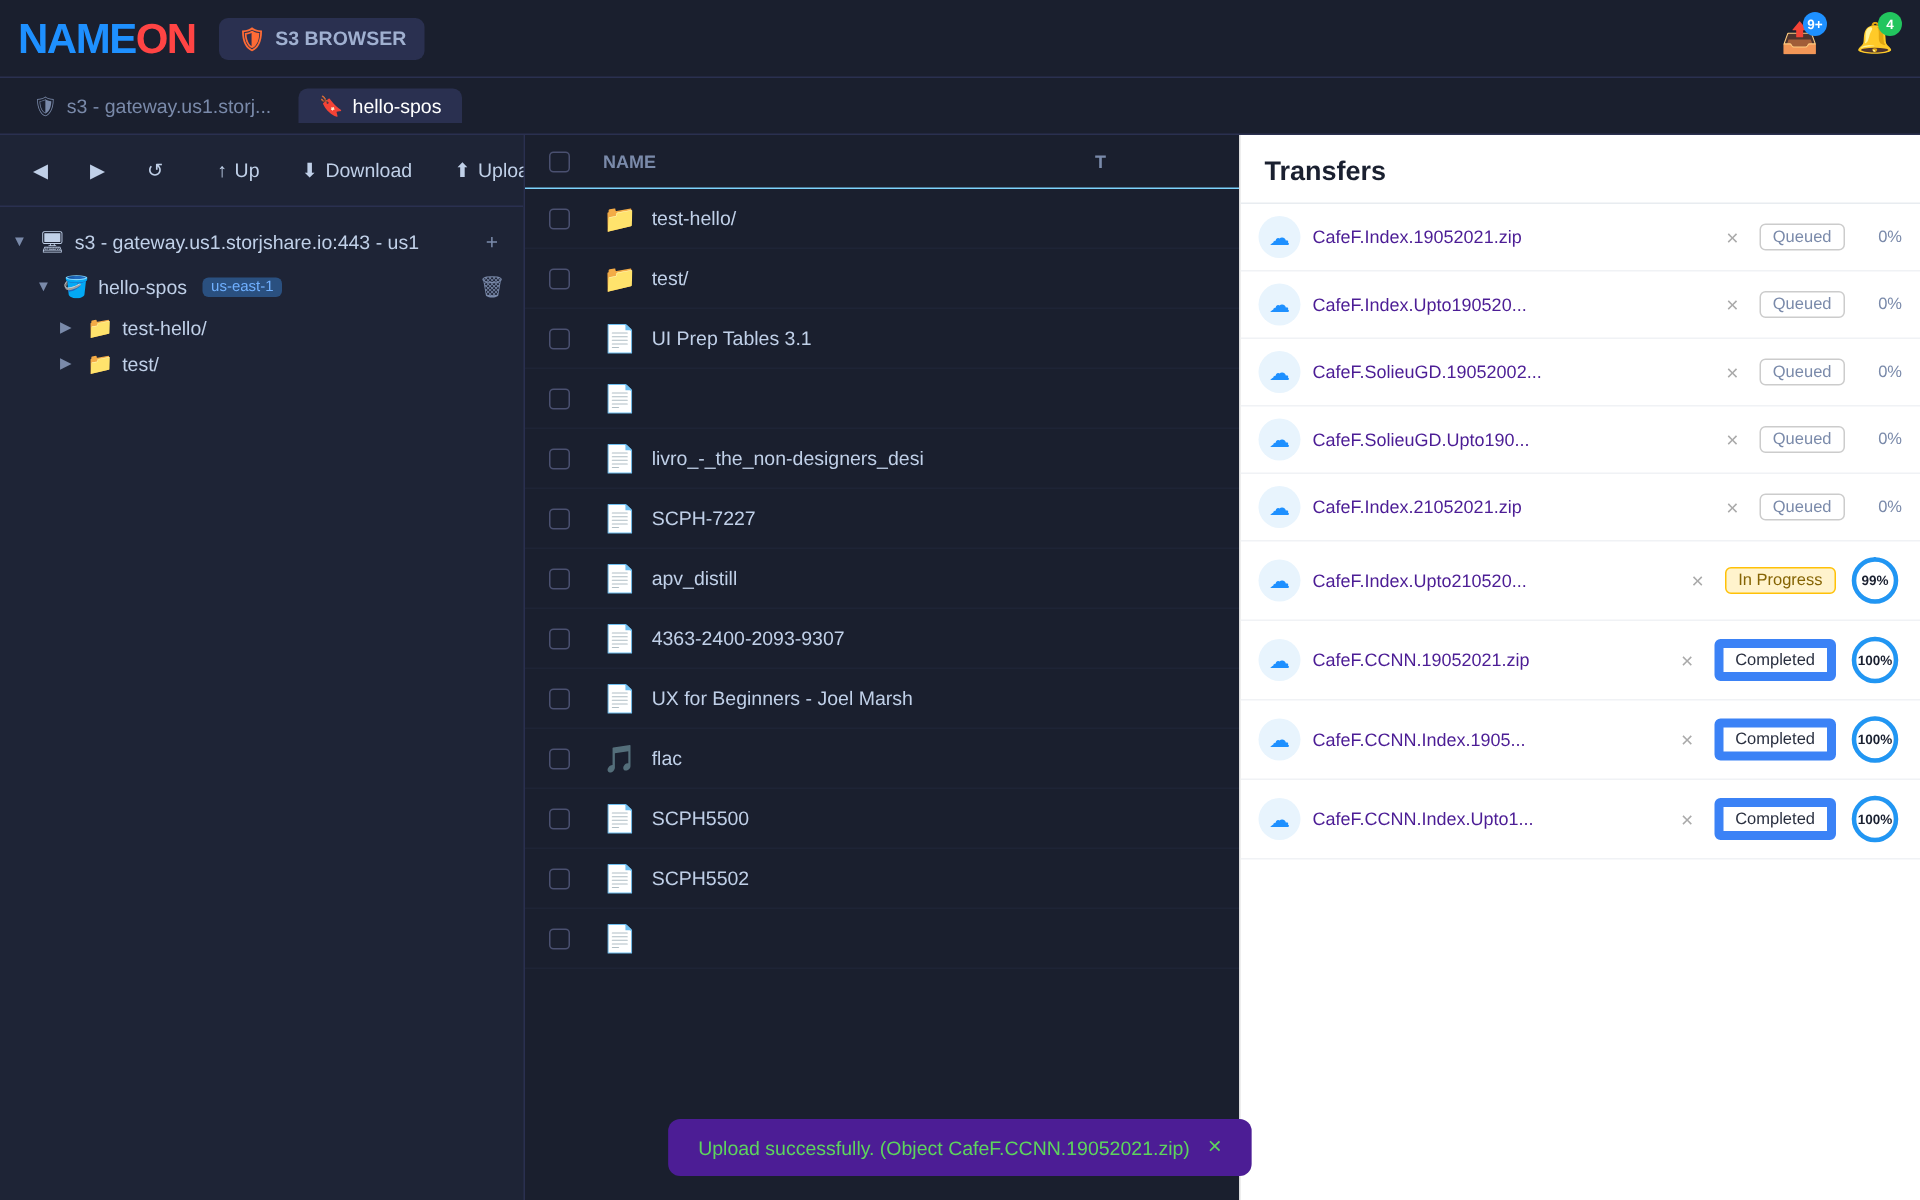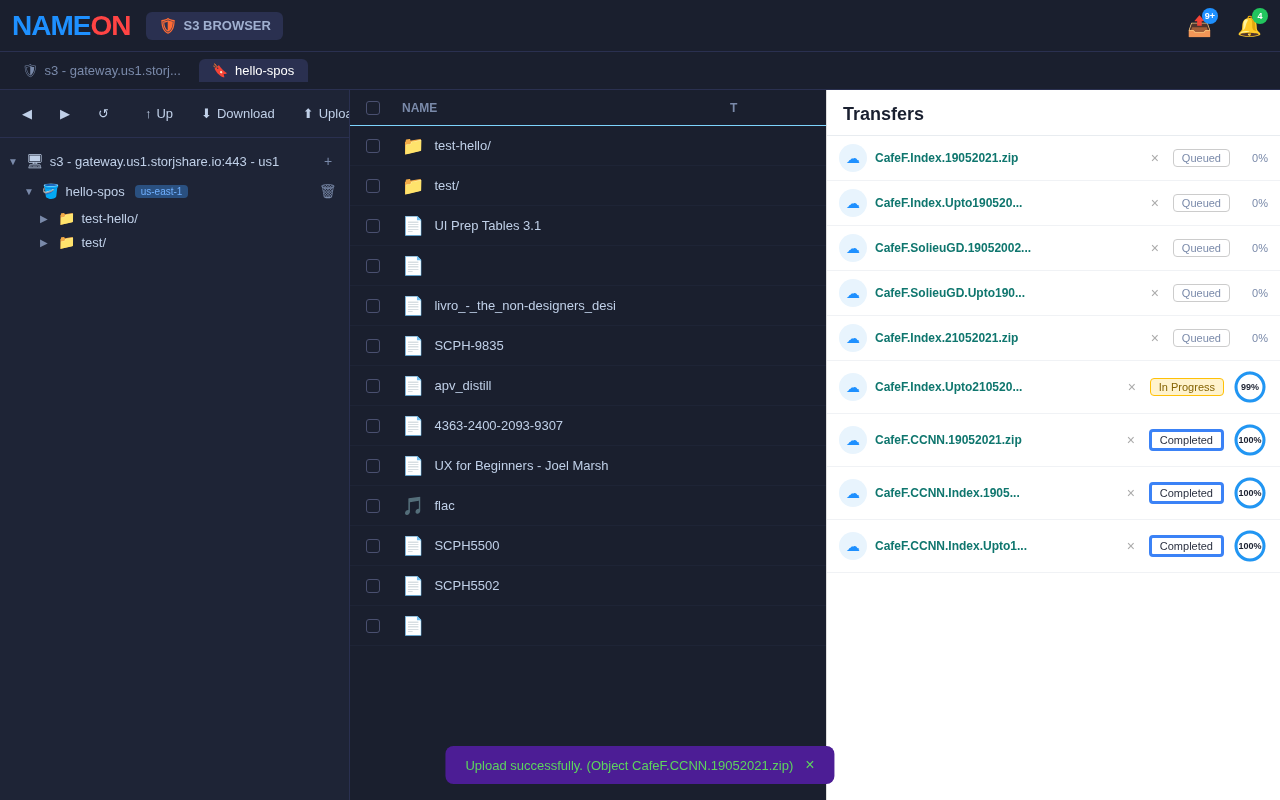--- a/index.html
+++ b/index.html
@@ -148,35 +148,35 @@
     .transfer-row {
       display: flex; align-items: center; padding: 8px 12px;
       border-bottom: 1px solid #f0f2f5; gap: 8px;
     }
     .transfer-cloud {
       width: 28px; height: 28px; border-radius: 50%;
       background: #e8f4fd; display: flex; align-items: center; justify-content: center;
       color: #1e90ff; font-size: 14px; flex-shrink: 0;
     }
     .transfer-name {
-      flex: 1; font-size: 12px; color: #0f766e;
-      white-space: nowrap; overflow: hidden; text-overflow: ellipsis; font-weight: bold;
+      flex: 1; font-size: 12px; color: #4c1d95;
+      white-space: nowrap; overflow: hidden; text-overflow: ellipsis;
     }
     .transfer-close {
       color: #aaa; cursor: pointer; font-size: 14px; flex-shrink: 0;
       width: 20px; height: 20px; display: flex; align-items: center; justify-content: center;
       border-radius: 3px;
     }
     .transfer-status {
       font-size: 11px; padding: 2px 8px; border-radius: 4px;
       flex-shrink: 0; font-weight: 500;
     }
     .status-queued { background: transparent; color: #7a8aaa; border: 1px solid #ccc; }
     .status-inprogress { background: #fff3cd; color: #856404; border: 1px solid #ffc107; }
-    .status-completed { background: transparent; color: #2a3040; border: 3px solid #3b82f6; }
+    .status-completed { background: transparent; color: #2a3040; border: 6px solid #3b82f6; }
     .transfer-pct {
       font-size: 11px; color: #7a8aaa; width: 30px; text-align: right; flex-shrink: 0;
     }
     .progress-circle {
       width: 36px; height: 36px; flex-shrink: 0; position: relative;
     }
     .progress-circle svg { transform: rotate(-90deg); }
     .pct-text {
       position: absolute; top: 50%; left: 50%;
       transform: translate(-50%, -50%);
@@ -335,21 +335,21 @@
       <div class="checkbox-box"></div>
     </div>
     <span class="file-icon pdf-icon">📄</span>
     <span class="file-name">livro_-_the_non-designers_desi</span>
   </div>
         <div class="file-row">
     <div class="file-checkbox">
       <div class="checkbox-box"></div>
     </div>
     <span class="file-icon file-generic">📄</span>
-    <span class="file-name">SCPH-9835</span>
+    <span class="file-name">SCPH-7227</span>
   </div>
         <div class="file-row">
     <div class="file-checkbox">
       <div class="checkbox-box"></div>
     </div>
     <span class="file-icon pdf-icon">📄</span>
     <span class="file-name">apv_distill</span>
   </div>
         <div class="file-row">
     <div class="file-checkbox">

